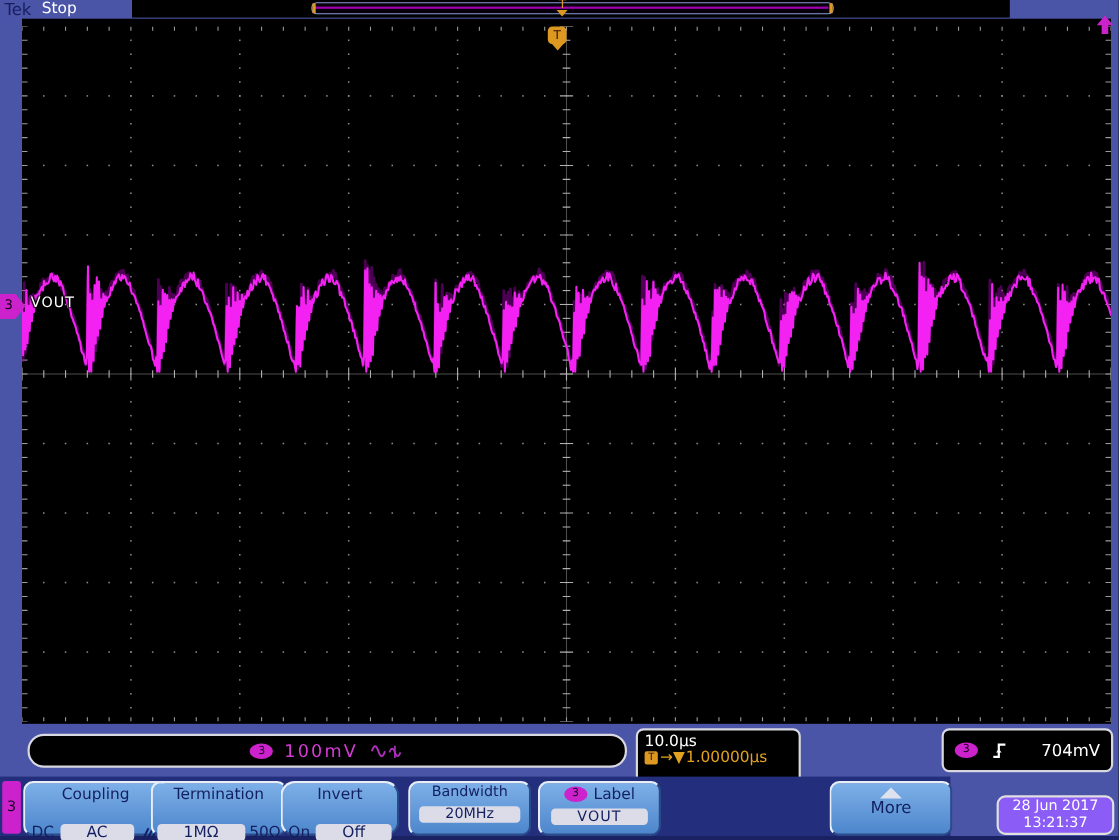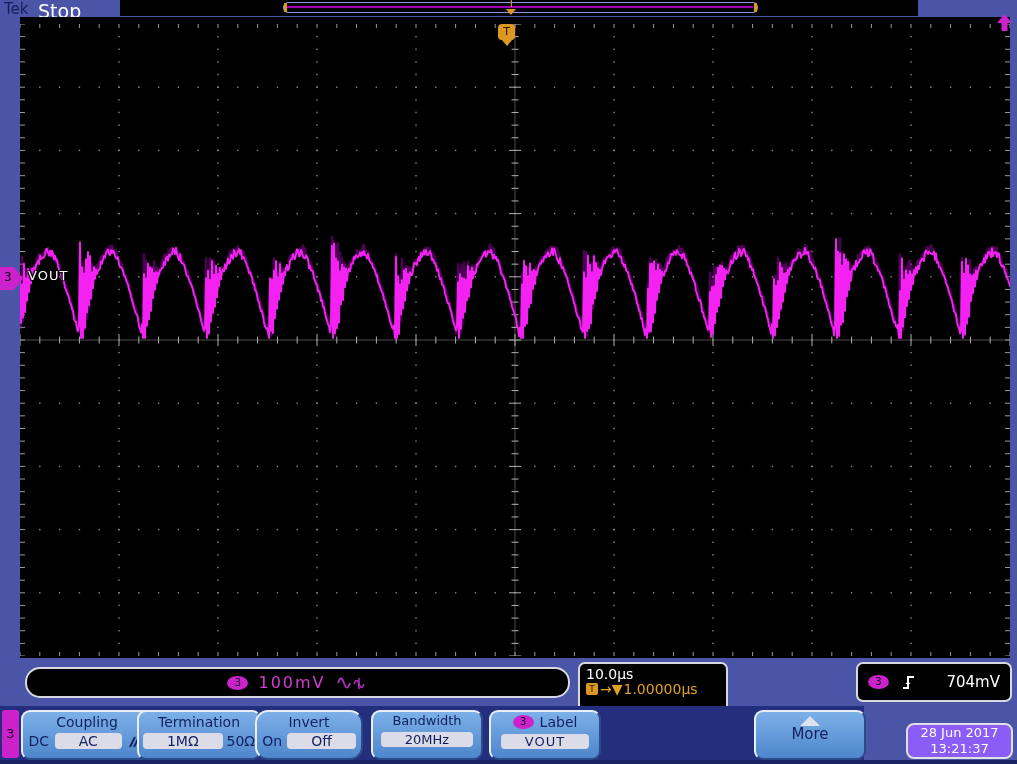--- a/index.html
+++ b/index.html
@@ -2,21 +2,21 @@
 <html><head>
 <meta charset="utf-8">
 <title>Scope</title>
 <style>
   html,body{margin:0;padding:0;background:#222;}
   #screen{position:relative;width:1017px;height:764px;background:#4a55a8;
           font-family:"DejaVu Sans",sans-serif;font-weight:normal;overflow:hidden;}
   
   .topbar{position:absolute;left:0;top:0;width:1017px;height:17px;background:#4a55a8;}
   .tek-logo{position:absolute;left:4px;top:0px;font-size:15px;color:#161e5e;letter-spacing:0px;}
-  .run-status{position:absolute;left:38px;top:0px;font-size:19px;color:#ffffff;text-align:center;}
+  .run-status{position:absolute;left:38px;top:0px;font-size:14px;color:#ffffff;text-align:center;}
   .top-black{position:absolute;left:120px;top:0px;width:798px;height:16px;background:#000;}
   .acq-bar{position:absolute;left:283px;top:2px;width:475px;height:11px;background:#06000a;
            border:1px solid #8a99d8;border-radius:5px;box-sizing:border-box;}
   .acq-line{position:absolute;left:2px;top:3px;width:467px;height:2px;background:#a000b0;}
   .acq-brk{position:absolute;top:0px;width:3px;height:9px;background:#dd9822;}
   .expand-marker{position:absolute;left:505px;top:-1px;width:16px;height:18px;color:#dd9822;}
   .expand-t{position:absolute;left:3px;top:-2px;font-size:11px;}
   .tri-down{width:0;height:0;border-left:5px solid transparent;border-right:5px solid transparent;
             border-top:6px solid #dd9822;}
   .expand-tri{position:absolute;left:1px;top:10px;}
@@ -52,21 +52,21 @@
   
   .menu-strip{position:absolute;left:0px;top:706px;width:864px;height:56px;background:#232e7c;}
   .bottom-line{position:absolute;left:0px;top:760px;width:1017px;height:4px;background:#1a2264;}
   .ch-tab{position:absolute;left:2px;top:710px;width:17px;height:48px;background:#cc22cc;
           border-radius:3px;color:#14021c;font-size:13px;text-align:center;line-height:48px;}
   .menu-btn{position:absolute;top:710px;height:50px;background:linear-gradient(#7db0e8,#4d86cc);
             border-radius:9px;border-top:2px solid #e8eef8;border-left:2px solid #e8eef8;
             border-right:2px solid #2a4a8a;border-bottom:2px solid #2a4a8a;
             box-sizing:border-box;color:#13205f;text-align:center;}
   .btn-title{font-size:14px;margin-top:2px;}
-  .btn-row{display:flex;align-items:center;justify-content:space-evenly;margin-top:3px;font-size:14px;}
+  .btn-row{display:flex;align-items:center;justify-content:space-evenly;margin-top:19px;font-size:14px;}
   .chip{background:#dcdce8;border-radius:4px;padding:0px 24px;color:#13205f;display:inline-block;}
   .more-tri{width:0;height:0;border-left:10px solid transparent;border-right:10px solid transparent;
             border-bottom:10px solid #dde2ee;margin:4px auto 0 auto;}
   .more-label{font-size:15px;margin-top:-1px;}
   .datetime{position:absolute;left:906px;top:723px;width:107px;height:36px;background:#8b5cf6;
             border:2px solid #e0e0e0;border-radius:8px;box-sizing:border-box;color:#fff;
             font-size:13px;line-height:16px;text-align:center;}
 </style>
 </head>
 <body>

